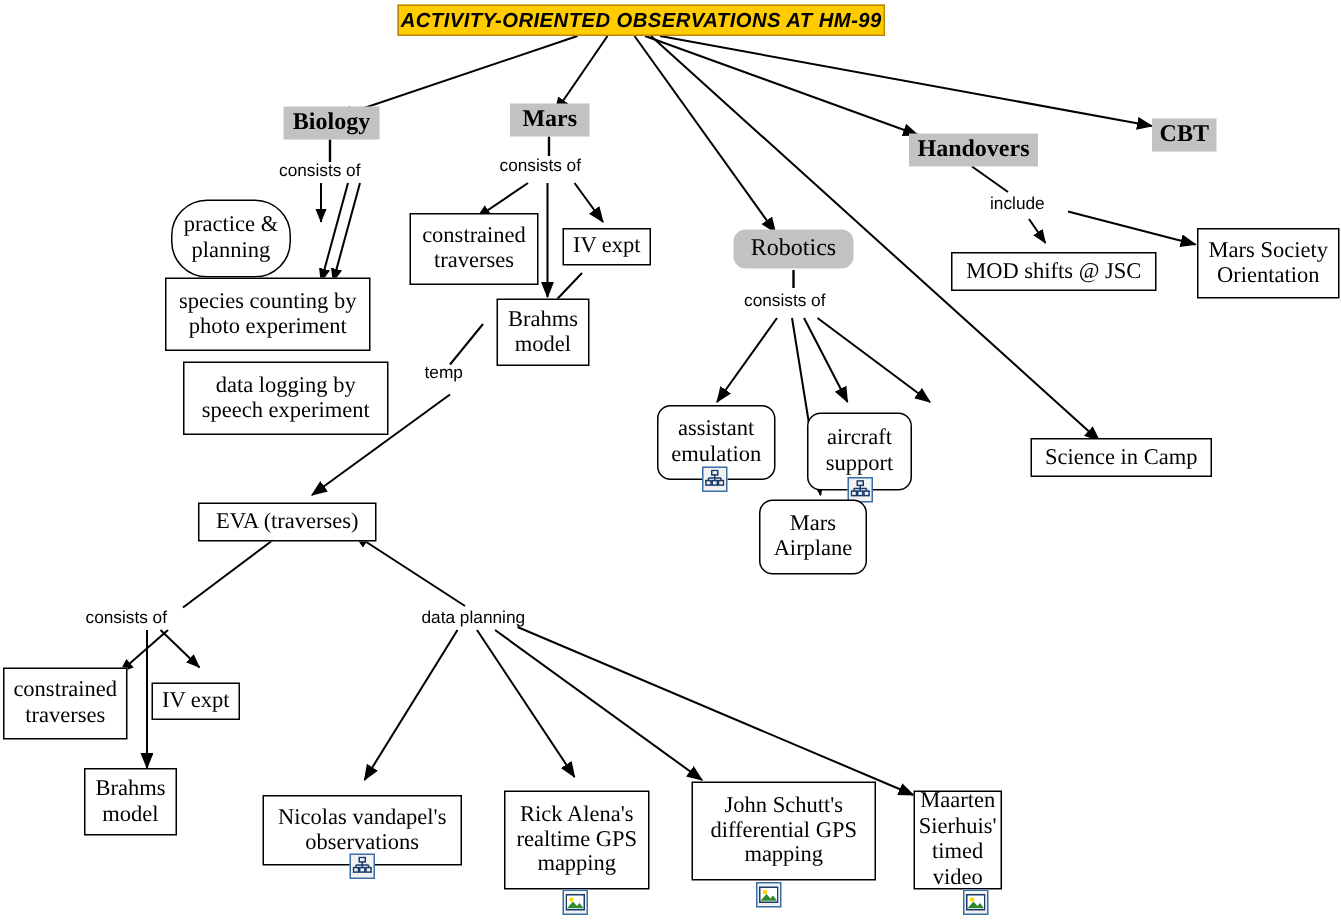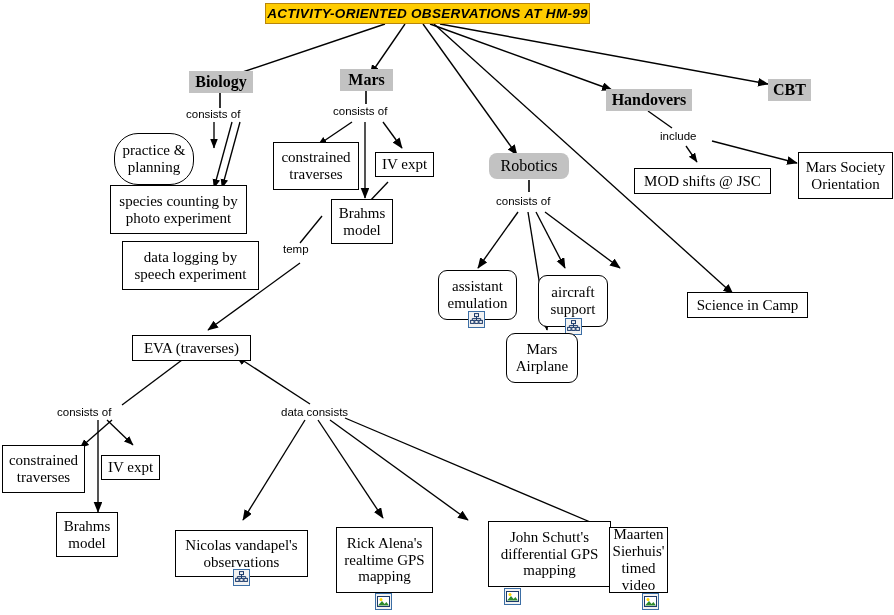--- a/index.html
+++ b/index.html
@@ -142,21 +142,21 @@
   <div class="rel" style="left:660px;top:130px;">
     <span>include</span>
   </div>
   <div class="rel" style="left:283px;top:243px;">
     <span>temp</span>
   </div>
   <div class="rel" style="left:57px;top:406px;">
     <span>consists of</span>
   </div>
   <div class="rel" style="left:281px;top:406px;">
-    <span>data consists</span>
+    <span>data planning</span>
   </div>
 
   <div class="node box" style="left:114px;top:133px;width:80px;height:52px;border-radius:24px;">
     <span style="white-space:pre-line;">practice &amp;
 planning</span>
   </div>
 
   <div class="node box" style="left:110px;top:185px;width:137px;height:49px;">
     <span style="white-space:pre-line;">species counting by
 photo experiment</span>
@@ -266,21 +266,21 @@
 mapping</span>
   </div>
   <div class="icon" style="left:375px;top:593px;">
     <svg width="13" height="13" viewBox="0 0 13 13" aria-hidden="true">
       <rect x="0.5" y="1.5" width="12" height="10" fill="#ffffff" stroke="#1b3a6b" stroke-width="1"></rect>
       <circle cx="4" cy="4.6" r="1.5" fill="#ffd700"></circle>
       <path d="M1,10.5 L5,6 L7.6,9 L9.4,7 L12,10.5 z" fill="#2e8b2e"></path>
     </svg>
   </div>
 
-  <div class="node box" style="left:461px;top:521px;width:123px;height:66px;margin-left:27px;">
+  <div class="node box" style="left:461px;top:521px;width:123px;height:66px;">
     <span style="white-space:pre-line;">John Schutt's
 differential GPS
 mapping</span>
   </div>
   <div class="icon" style="left:504px;top:588px;">
     <svg width="13" height="13" viewBox="0 0 13 13" aria-hidden="true">
       <rect x="0.5" y="1.5" width="12" height="10" fill="#ffffff" stroke="#1b3a6b" stroke-width="1"></rect>
       <circle cx="4" cy="4.6" r="1.5" fill="#ffd700"></circle>
       <path d="M1,10.5 L5,6 L7.6,9 L9.4,7 L12,10.5 z" fill="#2e8b2e"></path>
     </svg>

